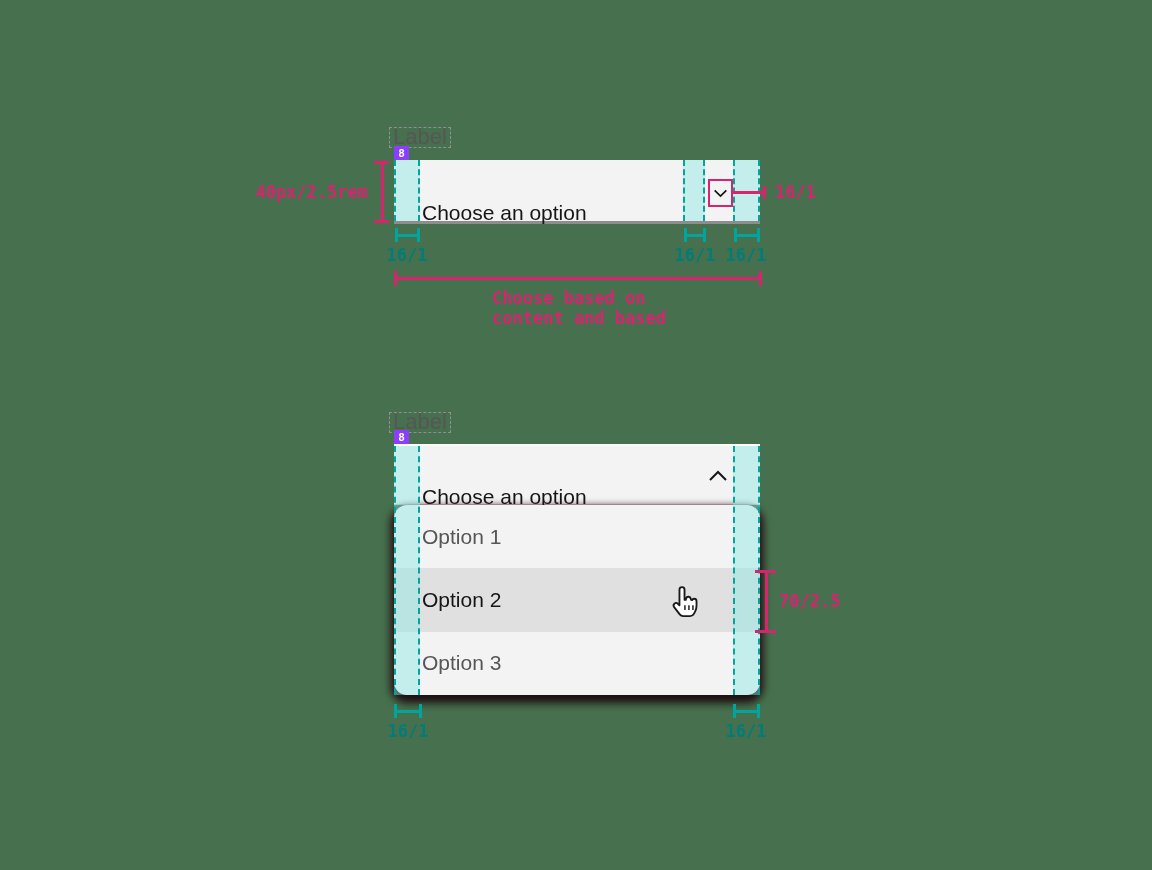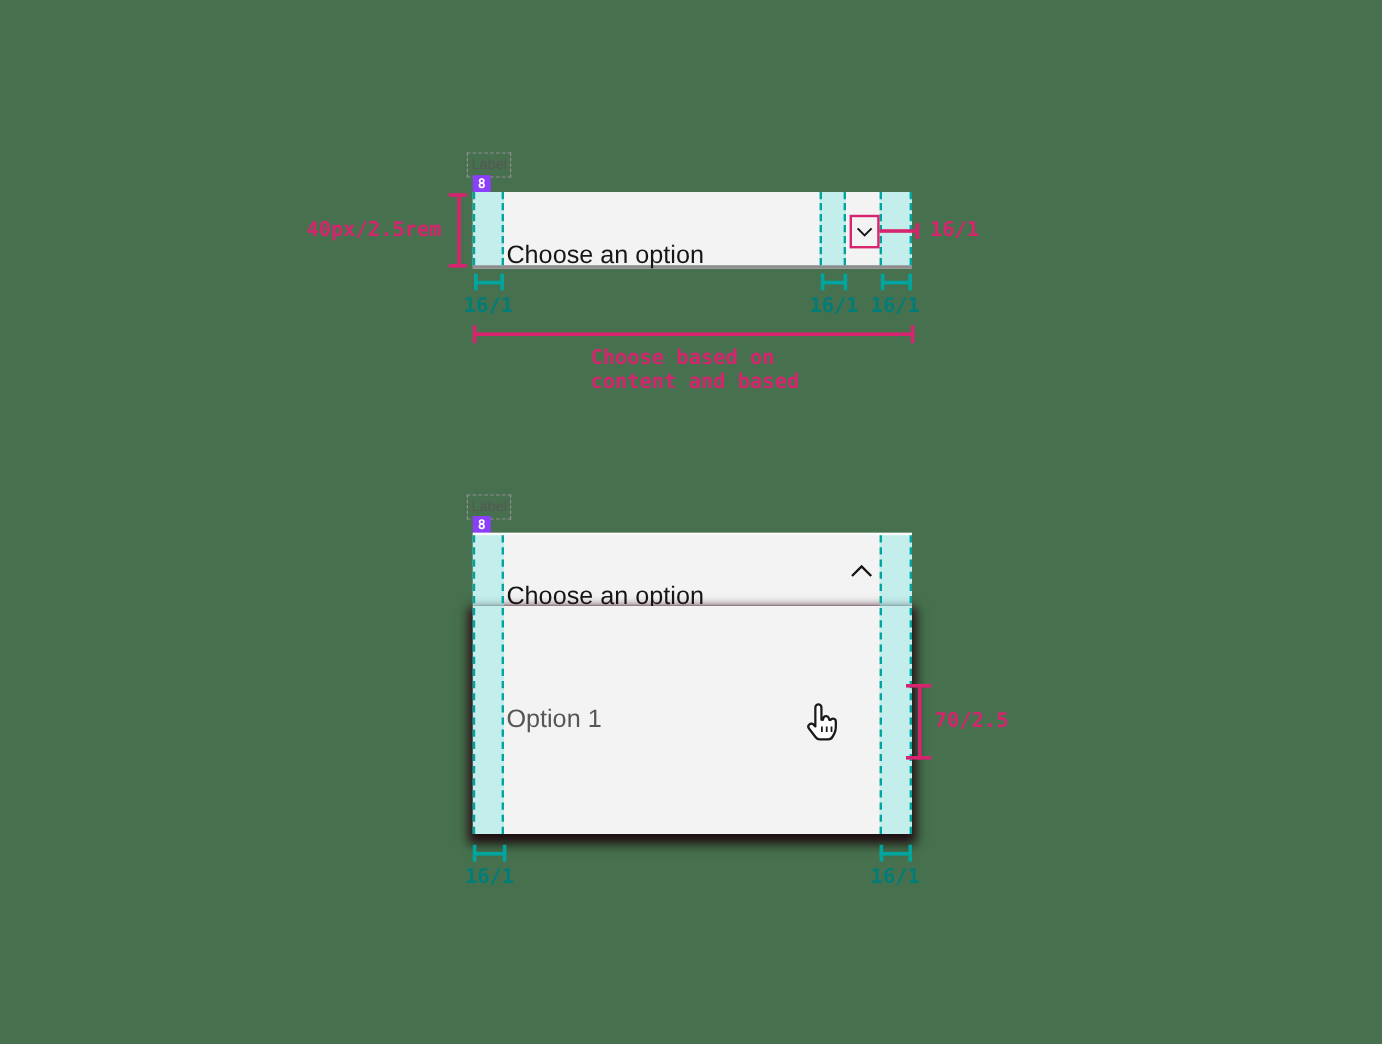--- a/index.html
+++ b/index.html
@@ -7,21 +7,21 @@
     position:relative;
     width:1152px;height:870px;
     background:var(--background,#47714e);
     overflow:hidden;
     font-family:"Liberation Sans","DejaVu Sans",sans-serif;
   }
   .abs{position:absolute;}
   
   .spec-label{
     position:absolute;
-    font-size:12px;line-height:18px;
+    font-size:22px;line-height:18px;
     color:var(--text-secondary,#565656);
     border:1px dashed #8f8f8f;
     padding:0 3px 1px 3px;
     background:transparent;
   }
   
   .badge{
     position:absolute;width:15px;height:15px;
     background:var(--purple,#8a3ffc);
     color:#ffffff;font-size:11px;font-weight:bold;
@@ -40,21 +40,21 @@
     position:absolute;left:28px;top:0;bottom:0;
     display:flex;align-items:center;
     font-size:21px;color:var(--text-primary,#161616);
     white-space:nowrap;
     margin-top:44px;
   }
   .menu{
     position:absolute;
     background:var(--field-bg,#f4f4f4);
     box-shadow:0 5px 9px 3px rgba(8,2,4,0.8), 0 3px 6px 2px rgba(150,20,70,0.5);
-    border-radius:0;
+    border-radius:13px;
     display:flex;flex-direction:column;
   }
   .menu-item{
     flex:1;display:flex;align-items:center;
     padding-left:28px;font-size:21px;
     color:var(--text-secondary,#565656);
   }
   .menu-item.hover{
     background:var(--hover-bg,#e0e0e0);
     color:var(--text-primary,#161616);
@@ -154,20 +154,22 @@
 
     <div class="field field-open" style="left:394px;top:444px;width:366px;height:61px">
       <span class="field-text">Choose an option</span>
       <svg class="abs" style="left:312px;top:21px" width="24" height="18" viewBox="0 0 24 18">
         <polyline points="4,13 12,5 20,13" fill="none" stroke="#161616" stroke-width="2"></polyline>
       </svg>
     </div>
 
     <div class="menu" style="left:394px;top:505px;width:366px;height:190px">
       <div class="menu-item">Option 1</div>
+      <div class="menu-item hover">Option 2</div>
+      <div class="menu-item">Option 3</div>
     </div>
 
     <div class="pad-col" style="left:394px;top:446px;width:26px;height:249px"></div>
     <div class="pad-col" style="left:733px;top:446px;width:27px;height:249px"></div>
 
     <svg class="abs" style="left:670px;top:583px" width="32" height="38" viewBox="0 0 24 28">
       <path d="M9 2.8c1 0 1.9.8 1.9 1.9v7.6l.9.1.3-1c.2-.8 1-1.4 1.9-1.3.8.1 1.4.7 1.6 1.5l.2.8.8.1c.3-.6 1-1 1.7-.9.9.1 1.6.9 1.6 1.8v3.4c0 1.6-.3 2.9-1 4.2l-1 1.9c-.5 1-1.6 1.7-2.8 1.7h-5.2c-1 0-2-.5-2.6-1.3l-4.2-5.5c-.6-.8-.5-1.9.2-2.5.7-.7 1.9-.7 2.6 0l1.2 1.2V4.7c0-1.1.9-1.9 1.9-1.9z" fill="#ffffff" stroke="#1a1a1a" stroke-width="1.4" stroke-linejoin="round"></path>
       <path d="M11.2 16.5v3.5 M14.2 16.5v3.5 M17.2 16.5v3.5" stroke="#1a1a1a" stroke-width="1.1" fill="none"></path>
     </svg>
 

